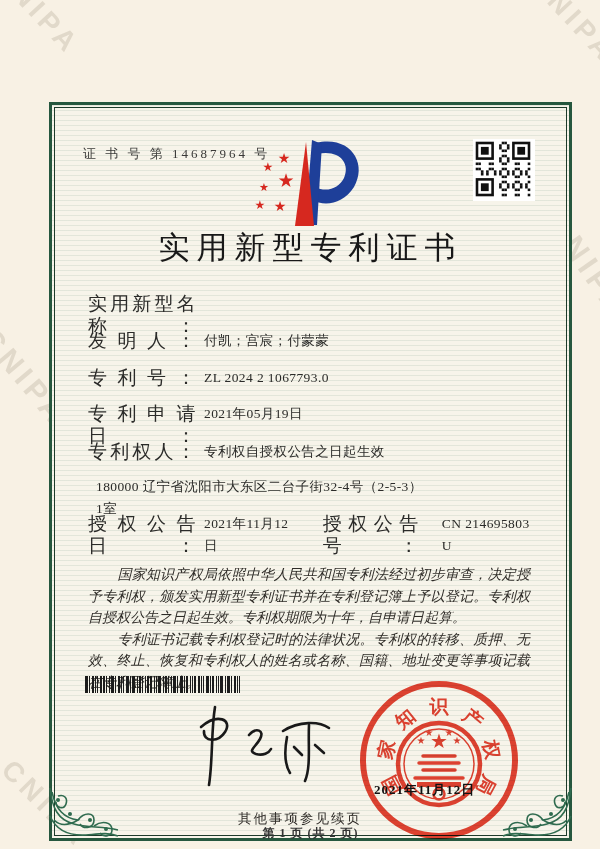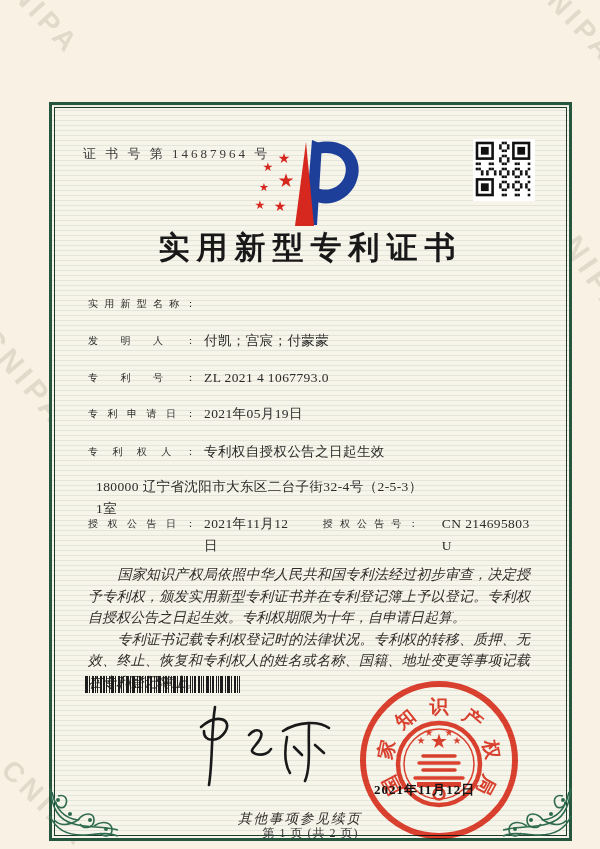--- a/index.html
+++ b/index.html
@@ -39,28 +39,28 @@
   .corner.br { right:-4px; bottom:-6px; transform:scaleX(-1); }
 
   .cert-no {
     position:absolute; left:31px; top:40px; font-size:13px; letter-spacing:3px; color:#3a3a38;
   }
   .logo { position:absolute; left:194px; top:30px; }
   .qr { position:absolute; left:421px; top:34px; width:62px; height:62px; background:#fff; }
 
   .title {
     position:absolute; left:0; top:122px; width:100%; text-align:center;
-    font-size:31px; font-weight:bold; letter-spacing:7px; color:#181818;
+    font-size:31px; font-weight:normal; letter-spacing:7px; color:#181818;
   }
 
   .fields { position:absolute; left:36px; top:0; width:452px; }
   .frow { position:absolute; display:flex; align-items:flex-start; width:452px; }
   .flabel {
     flex:0 0 108px; text-align:justify; text-align-last:justify;
-    font-size:10px; color:#2b2b29; letter-spacing:0.5px; line-height:22px;
+    font-size:19px; color:#2b2b29; letter-spacing:0.5px; line-height:22px;
   }
   .fvalue {
     margin-left:8px; font-size:13.5px; color:#2b2b29; line-height:22px; max-width:330px;
     letter-spacing:0.4px;
   }
   .fpair2 { display:flex; margin-left:22px;gap:15px; }
   .fpair2 .flabel { flex:0 0 96px; }
 
   .body-text {
     position:absolute; left:36px; top:459px; width:442px;
@@ -77,25 +77,25 @@
 
   .seal { position:absolute; left:305px; top:573px; width:164px; height:164px; z-index:1;
           mix-blend-mode:multiply; opacity:0.92; }
   .seal-date {
     position:absolute; left:322px; top:676px; z-index:2; font-size:13px; font-weight:bold;
     color:#111; letter-spacing:1px; white-space:nowrap;
   }
 
   .page-info {
     position:absolute; left:0; top:720px; width:100%; text-align:center;
-    font-size:12px; color:#333; letter-spacing:1px;
+    font-size:12px; color:#333; letter-spacing:1px;font-weight:bold;
   }
   .continuation {
     position:absolute; left:0; top:810px; width:100%; text-align:center;
-    font-size:13.5px; color:#2f2c28; font-style:italic; letter-spacing:2px;
+    font-size:13.5px; color:#2f2c28; letter-spacing:2px;
   }
 </style>
 </head>
 <body>
 
 <div class="page">
 
   <span class="wm wm1">CNIPA</span>
   <span class="wm wm2">CNIPA</span>
   <span class="wm wm3">CNIPA</span>
@@ -251,21 +251,21 @@
     <div class="fields">
       <div class="frow" style="top:188px">
         <span class="flabel">实用新型名称：</span>
       </div>
       <div class="frow" style="top:225px">
         <span class="flabel">发明人：</span>
         <span class="fvalue">付凯；宫宸；付蒙蒙</span>
       </div>
       <div class="frow" style="top:262px">
         <span class="flabel">专利号：</span>
-        <span class="fvalue">ZL 2021 4 1067793.0</span>
+        <span class="fvalue">ZL 2024 2 1067793.0</span>
       </div>
       <div class="frow" style="top:298px">
         <span class="flabel">专利申请日：</span>
         <span class="fvalue">2021年05月19日</span>
       </div>
       <div class="frow" style="top:336px">
         <span class="flabel">专利权人：</span>
         <span class="fvalue">专利权自授权公告之日起生效</span>
       </div>
       <div class="frow" style="top:371px">

